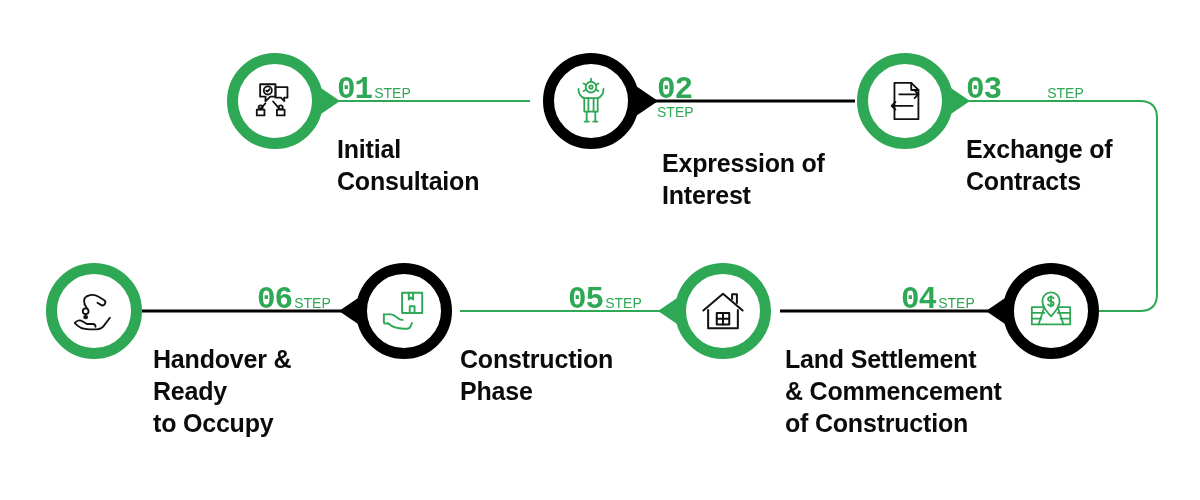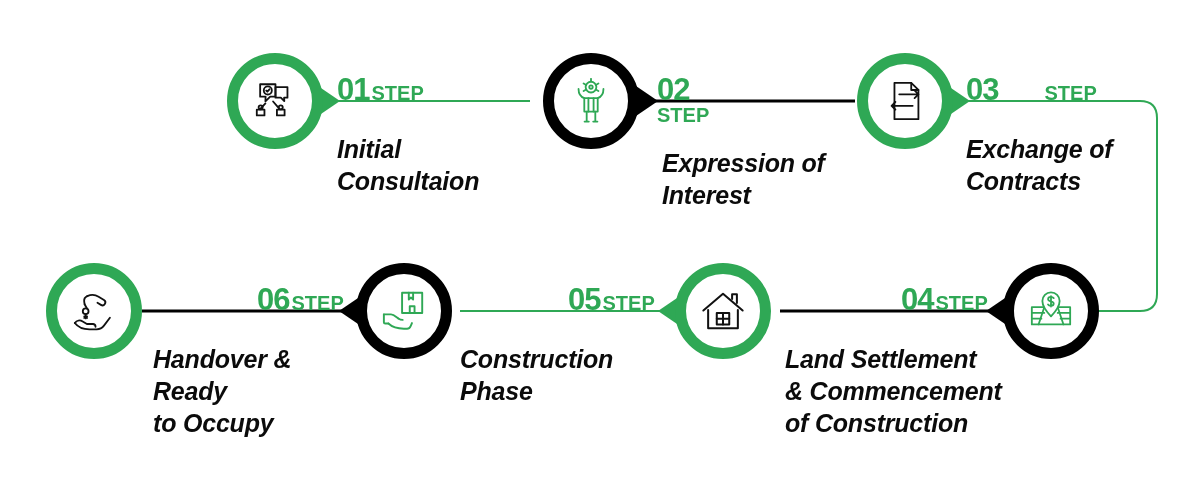--- a/index.html
+++ b/index.html
@@ -47,37 +47,36 @@
 
   
   .stepcap{
     position:absolute;
     z-index:4;
     display:flex;align-items:baseline;
     color:#2FA855;
     white-space:nowrap;
   }
   .stepcap .num{
-    font-size:31px;font-weight:800;letter-spacing:-1px;line-height:1;
+    font-size:31px;font-weight:800;letter-spacing:-1px;line-height:1;font-family:Liberation Mono, monospace;
   }
   .stepcap .lbl{
-    font-size:20px;font-weight:700;line-height:1;margin-left:2px;
+    font-size:14px;font-weight:400;line-height:1;margin-left:2px;
   }
 
   
   .steptitle{
     position:absolute;
     z-index:4;
     color:#0b0b0b;
     font-size:25px;
     font-weight:700;
     line-height:1.28;
     letter-spacing:-0.2px;
     white-space:pre-line;
-    font-style:italic;
   }
 </style>
 </head>
 <body>
 
 <div id="stage">
 
   <svg id="connectors" viewBox="0 0 1200 500">
 
     <line x1="330" y1="101" x2="530" y2="101" stroke="#2FA855" stroke-width="2"></line>

